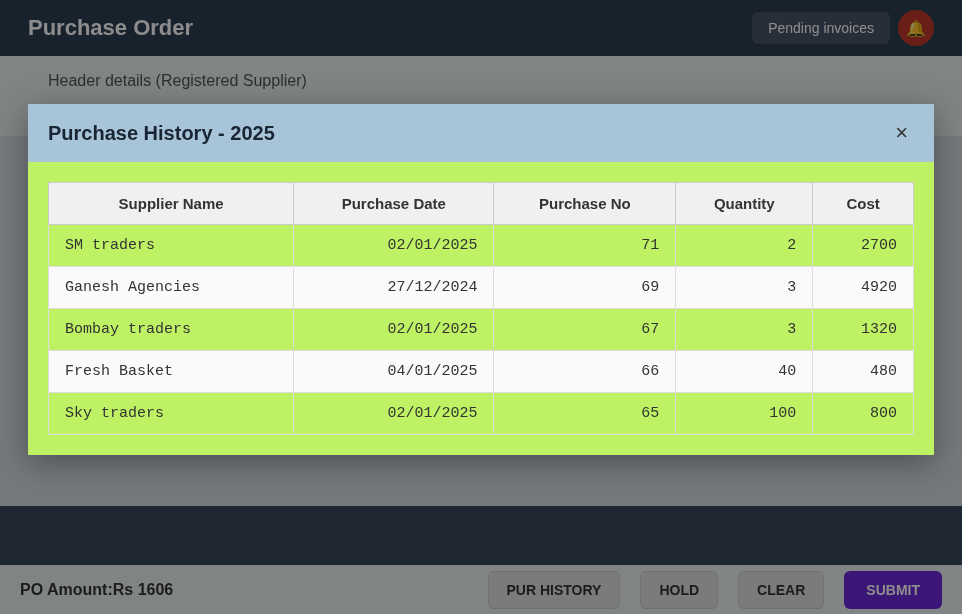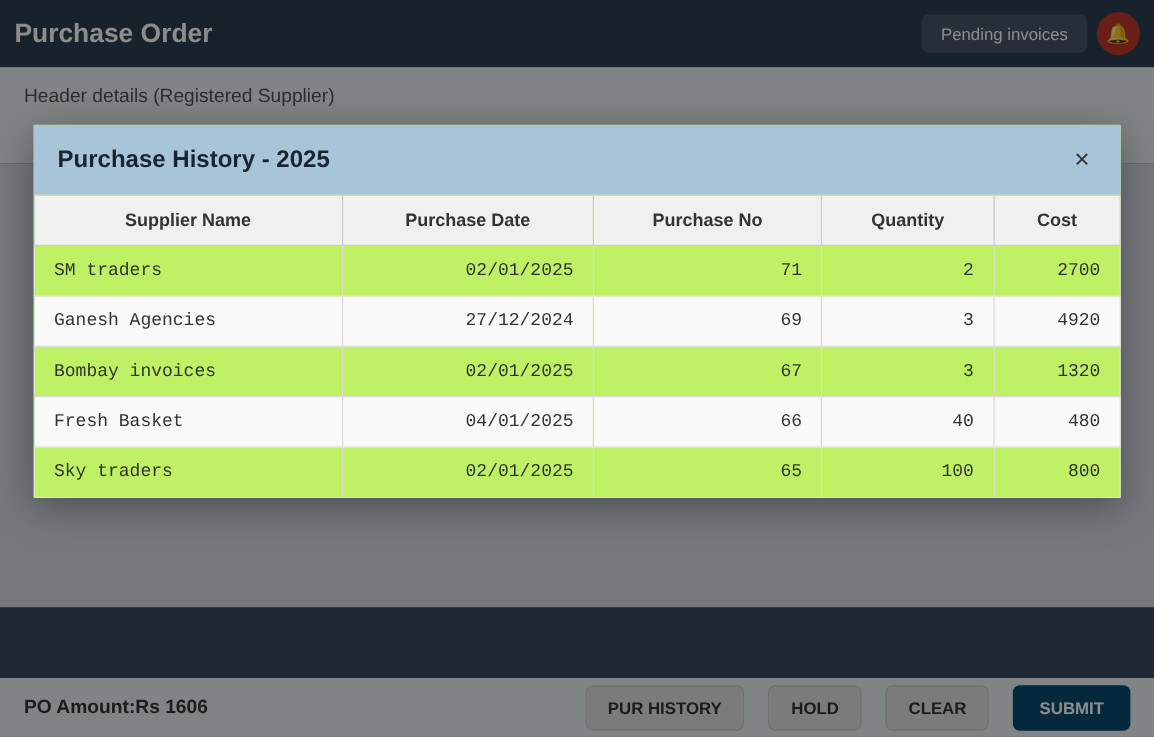--- a/index.html
+++ b/index.html
@@ -21,21 +21,21 @@
 
     
     .top-bar {
       position: absolute;
       top: 0; left: 0; right: 0;
       height: 56px;
       background: #2c3e50;
       display: flex;
       align-items: center;
       justify-content: space-between;
-      padding: 0 12px;
+      padding: 0 28px;
     }
 
     .top-bar-title {
       color: white;
       font-size: 22px;
       font-weight: bold;
     }
 
     .top-bar-right {
       display: flex;
@@ -75,20 +75,21 @@
       left: 0; right: 0;
       height: 80px;
       background: #ecf0f1;
       padding: 16px 20px;
     }
 
     .header-details-text {
       font-size: 16px;
       color: #555;
       font-weight: 500;
+      margin-left: 28px;
     }
 
     
     .middle-area {
       position: absolute;
       top: 136px;
       left: 0; right: 0;
       height: 370px;
       background: #d5dde5;
     }
@@ -124,21 +125,21 @@
       color: #333;
       border: 1px solid #ccc;
       padding: 10px 18px;
       border-radius: 6px;
       font-size: 14px;
       font-weight: 600;
       cursor: pointer;
     }
 
     .btn-submit {
-      background: #0c4a6e;
+      background: #6d28d9;
       color: white;
       border: none;
       padding: 10px 22px;
       border-radius: 6px;
       font-size: 14px;
       font-weight: 600;
       cursor: pointer;
     }
 
     
@@ -180,20 +181,21 @@
       background: none;
       border: none;
       font-size: 22px;
       cursor: pointer;
       color: #333;
       line-height: 1;
       padding: 2px 6px;
     }
 
     .modal-body {
+      padding: 20px;
     }
 
     
     .history-table {
       width: 100%;
       border-collapse: collapse;
       font-size: 15px;
     }
 
     .history-table th {
@@ -284,21 +286,21 @@
             <td>2700</td>
           </tr>
           <tr>
             <td>Ganesh Agencies</td>
             <td>27/12/2024</td>
             <td>69</td>
             <td>3</td>
             <td>4920</td>
           </tr>
           <tr>
-            <td>Bombay invoices</td>
+            <td>Bombay traders</td>
             <td>02/01/2025</td>
             <td>67</td>
             <td>3</td>
             <td>1320</td>
           </tr>
           <tr>
             <td>Fresh Basket</td>
             <td>04/01/2025</td>
             <td>66</td>
             <td>40</td>

